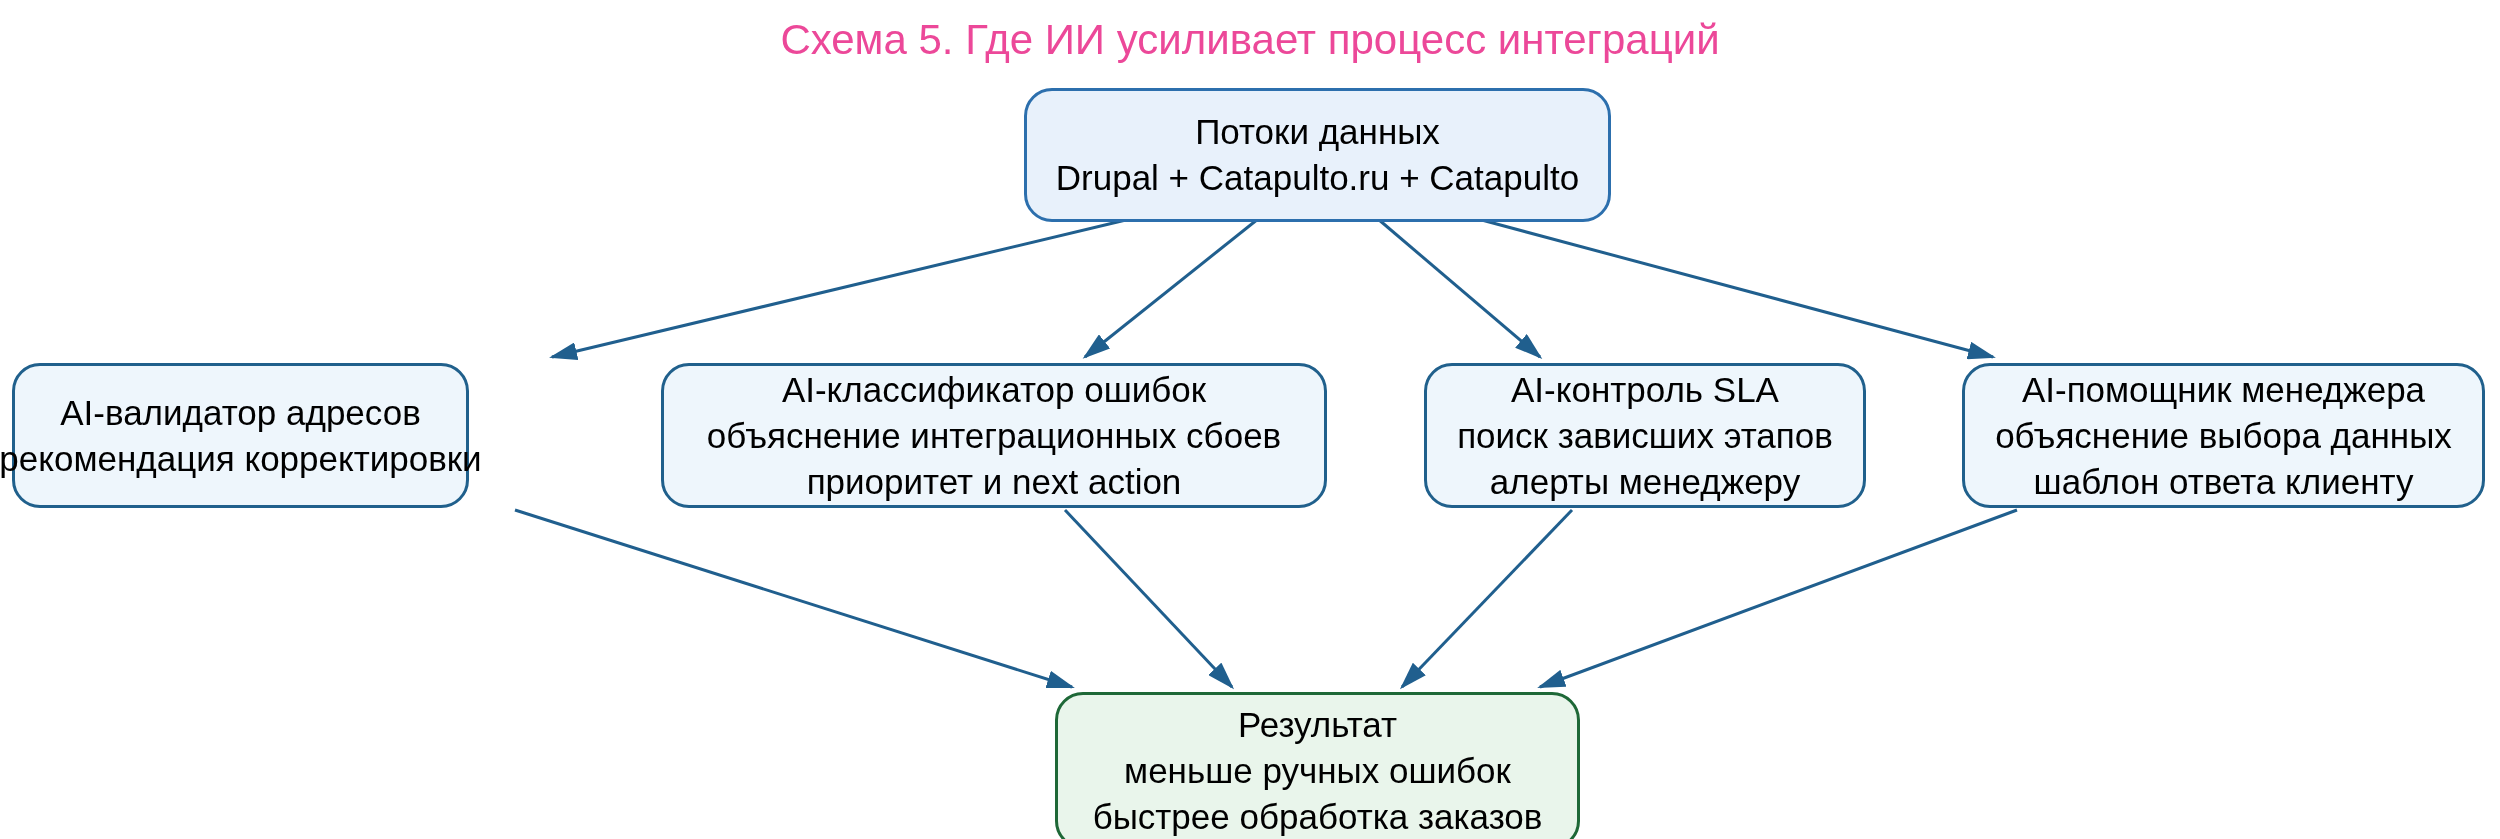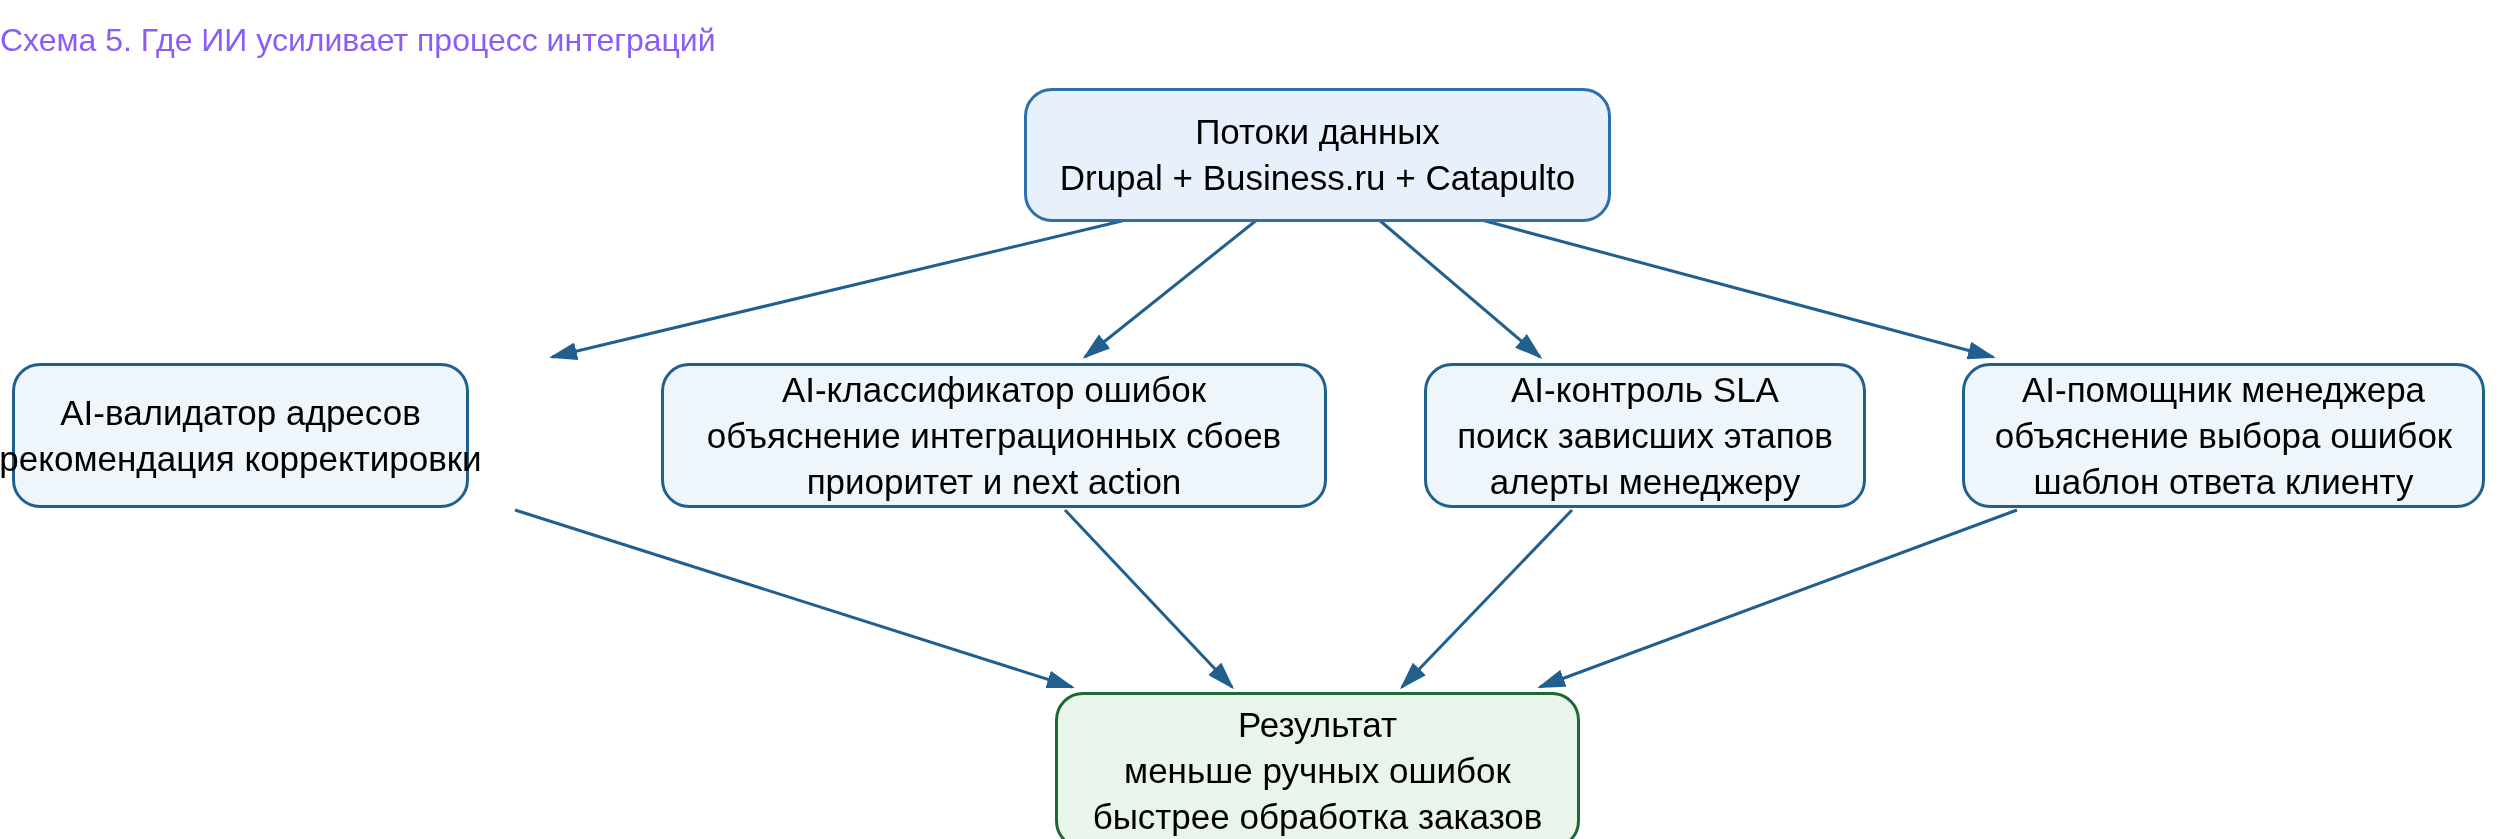--- a/index.html
+++ b/index.html
@@ -1,18 +1,18 @@
 <!DOCTYPE html>
 <html lang="ru"><head>
 <meta charset="utf-8">
 <style>
   html,body{margin:0;padding:0;background:#ffffff;}
   body{font-family:"Liberation Sans", sans-serif;color:#000;}
   .canvas{position:relative;width:2500px;height:839px;background:#ffffff;overflow:hidden;}
-  .title{position:absolute;top:16px;left:0;width:100%;font-size:32px;line-height:48px;color:#8b5cf6;}
+  .title{position:absolute;top:16px;left:0;width:100%;text-align:center;font-size:42px;line-height:48px;color:#ec4899;}
   .edges{position:absolute;left:0;top:0;width:2500px;height:839px;pointer-events:none;}
   .edges line{stroke-width:3;fill:none;}
   .node{
     position:absolute;box-sizing:border-box;
     display:flex;flex-direction:column;justify-content:center;align-items:center;
     text-align:center;font-size:35px;line-height:46px;
     border:3px solid #20608c;border-radius:28px;background:#eef6fc;
   }
   .node .line{white-space:nowrap;}
   .node-source{left:1024px;top:88px;width:587px;height:134px;background:#e8f1fb;border-color:#2c6fad;}
@@ -40,21 +40,21 @@
     <line x1="1378" y1="219" x2="1540" y2="357" marker-end="url(#arrow)" stroke="#205f8e"></line>
     <line x1="1478" y1="219" x2="1993" y2="357" marker-end="url(#arrow)" stroke="#205f8e"></line>
     <line x1="515" y1="510" x2="1072" y2="687" marker-end="url(#arrow)" stroke="#205f8e"></line>
     <line x1="1065" y1="510" x2="1232" y2="687" marker-end="url(#arrow)" stroke="#205f8e"></line>
     <line x1="1572" y1="510" x2="1402" y2="687" marker-end="url(#arrow)" stroke="#205f8e"></line>
     <line x1="2017" y1="510" x2="1540" y2="687" marker-end="url(#arrow)" stroke="#205f8e"></line>
   </svg>
 
   <div class="node node-source">
     <div class="line">Потоки данных</div>
-    <div class="line">Drupal + Business.ru + Catapulto</div>
+    <div class="line">Drupal + Catapulto.ru + Catapulto</div>
   </div>
 
   <div class="node node-validator">
     <div class="line">AI-валидатор адресов</div>
     <div class="line">рекомендация корректировки</div>
   </div>
 
   <div class="node node-classifier">
     <div class="line">AI-классификатор ошибок</div>
     <div class="line">объяснение интеграционных сбоев</div>
@@ -62,21 +62,21 @@
   </div>
 
   <div class="node node-sla">
     <div class="line">AI-контроль SLA</div>
     <div class="line">поиск зависших этапов</div>
     <div class="line">алерты менеджеру</div>
   </div>
 
   <div class="node node-assistant">
     <div class="line">AI-помощник менеджера</div>
-    <div class="line">объяснение выбора ошибок</div>
+    <div class="line">объяснение выбора данных</div>
     <div class="line">шаблон ответа клиенту</div>
   </div>
 
   <div class="node node-result">
     <div class="line">Результат</div>
     <div class="line">меньше ручных ошибок</div>
     <div class="line">быстрее обработка заказов</div>
   </div>
 
 </div>

